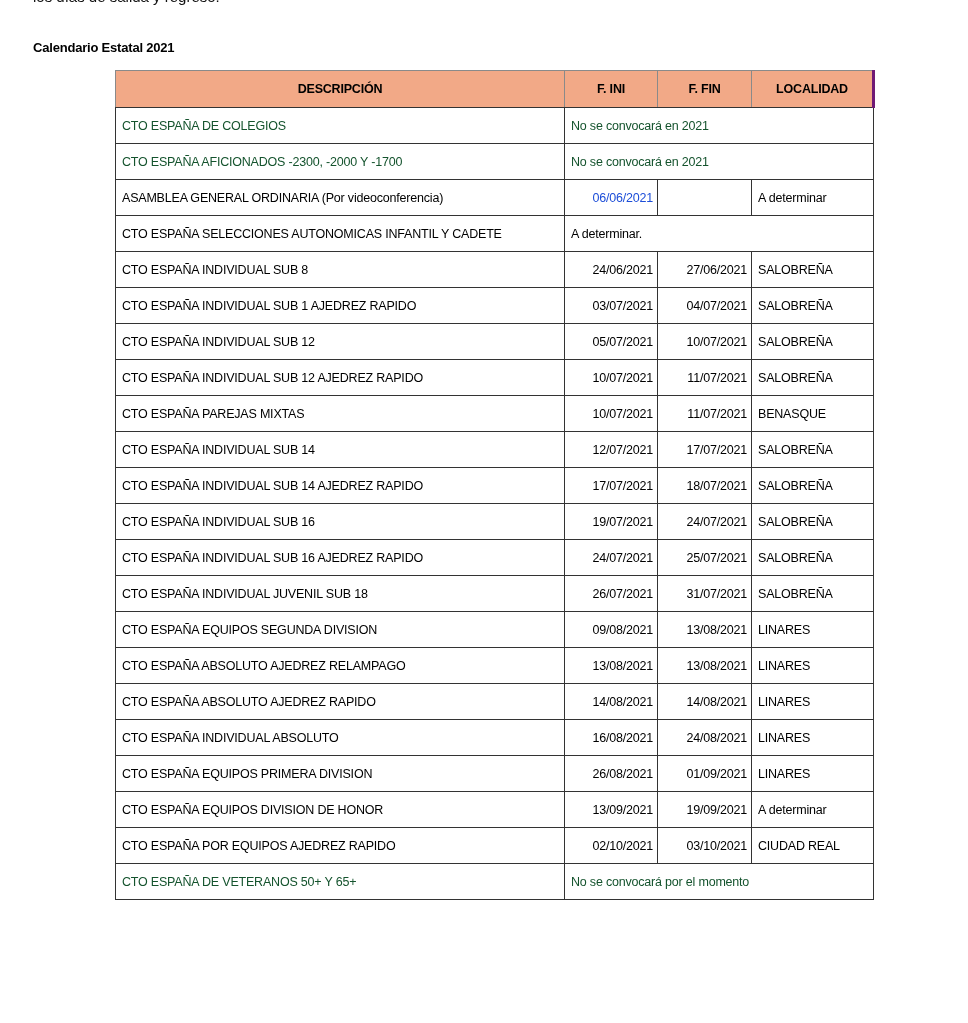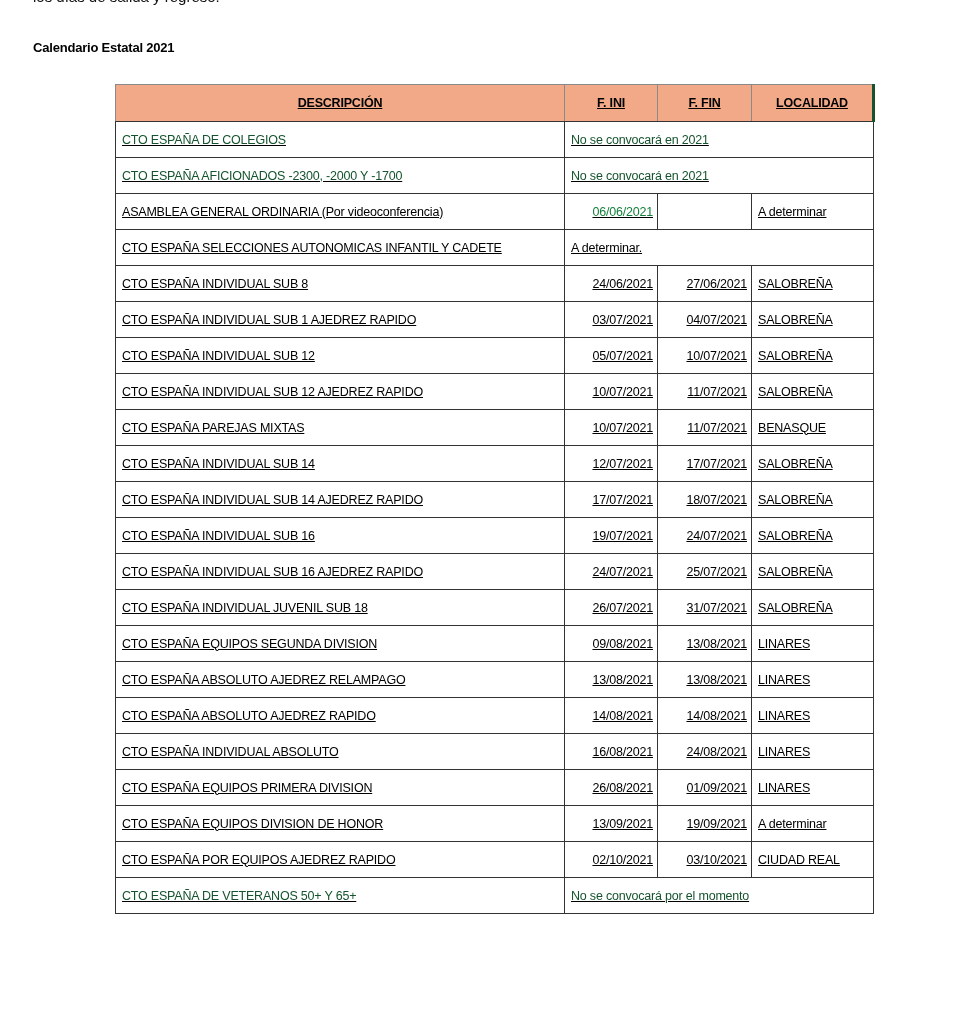--- a/index.html
+++ b/index.html
@@ -28,62 +28,61 @@
       left: 33px;
       top: 40px;
       font-size: 13px;
       font-weight: bold;
       margin: 0;
       letter-spacing: -0.2px;
     }
     table.cal {
       position: absolute;
       left: 115px;
-      top: 84px;
+      top: 70px;
       width: 758px;
       border-collapse: collapse;
       font-size: 12.5px;
       table-layout: fixed;
-      text-decoration: underline;
     }
     table.cal col.c-desc { width: 449px; }
     table.cal col.c-ini { width: 93px; }
     table.cal col.c-fin { width: 94px; }
     table.cal col.c-loc { width: 122px; }
     table.cal th {
       background: #f2a987;
       font-weight: bold;
       height: 36px;
       padding: 0 6px;
       text-align: center;
       border: 1px solid #8a8a8a;
       border-bottom: 1px solid #333;
       font-size: 12.5px;
       letter-spacing: -0.2px;
     }
     table.cal th:last-child {
-      border-right: 3px solid #14532d;
+      border-right: 3px solid #701a75;
     }
     table.cal td {
       height: 35px;
       padding: 0 6px;
       border: 1px solid #333333;
       white-space: nowrap;
       letter-spacing: -0.2px;
       vertical-align: middle;
     }
     table.cal td.date {
       text-align: right;
       padding-right: 4px;
     }
     table.cal td.loc {
       text-align: left;
     }
     .red { color: #14532d; }
-    .blue { color: #15803d; }
+    .blue { color: #1d4ed8; }
   </style>
 </head>
 <body>
 
 <div class="cut-line">los días de salida y regreso.</div>
 
 <h2 class="doc-title">Calendario Estatal 2021</h2>
 
 <table class="cal">
   <colgroup>

